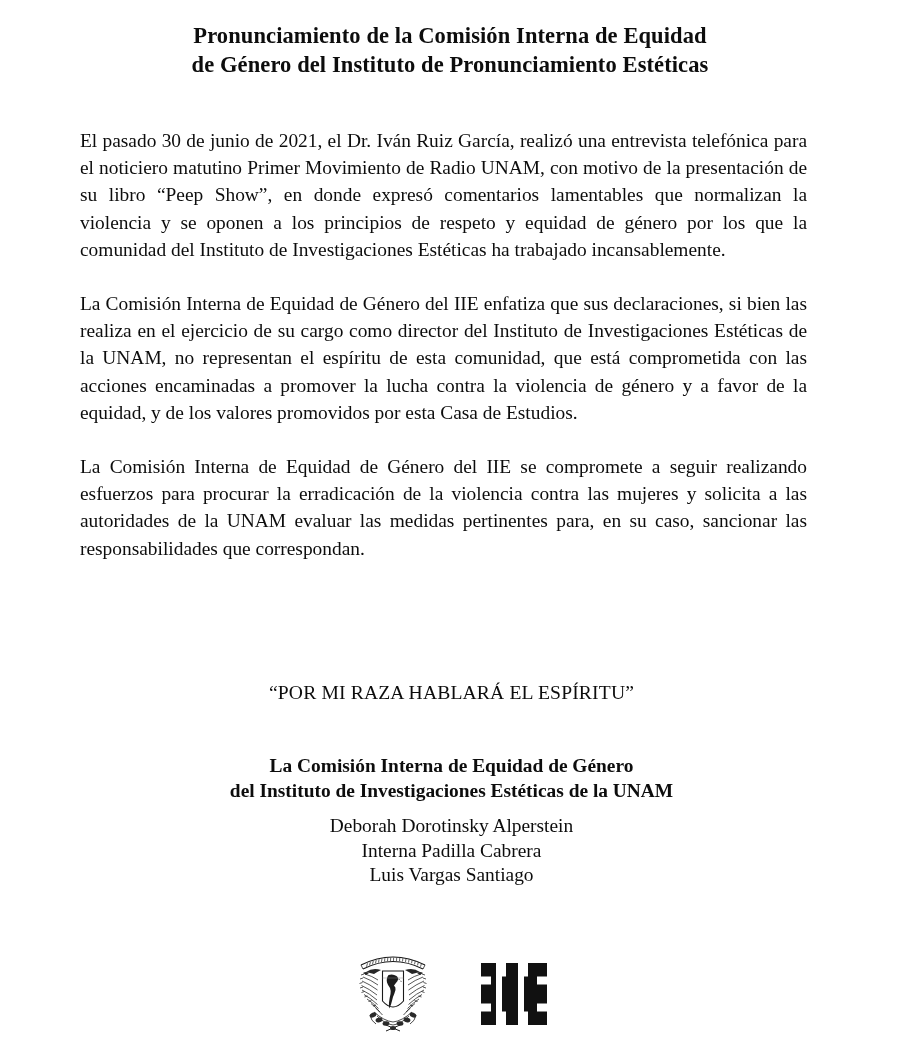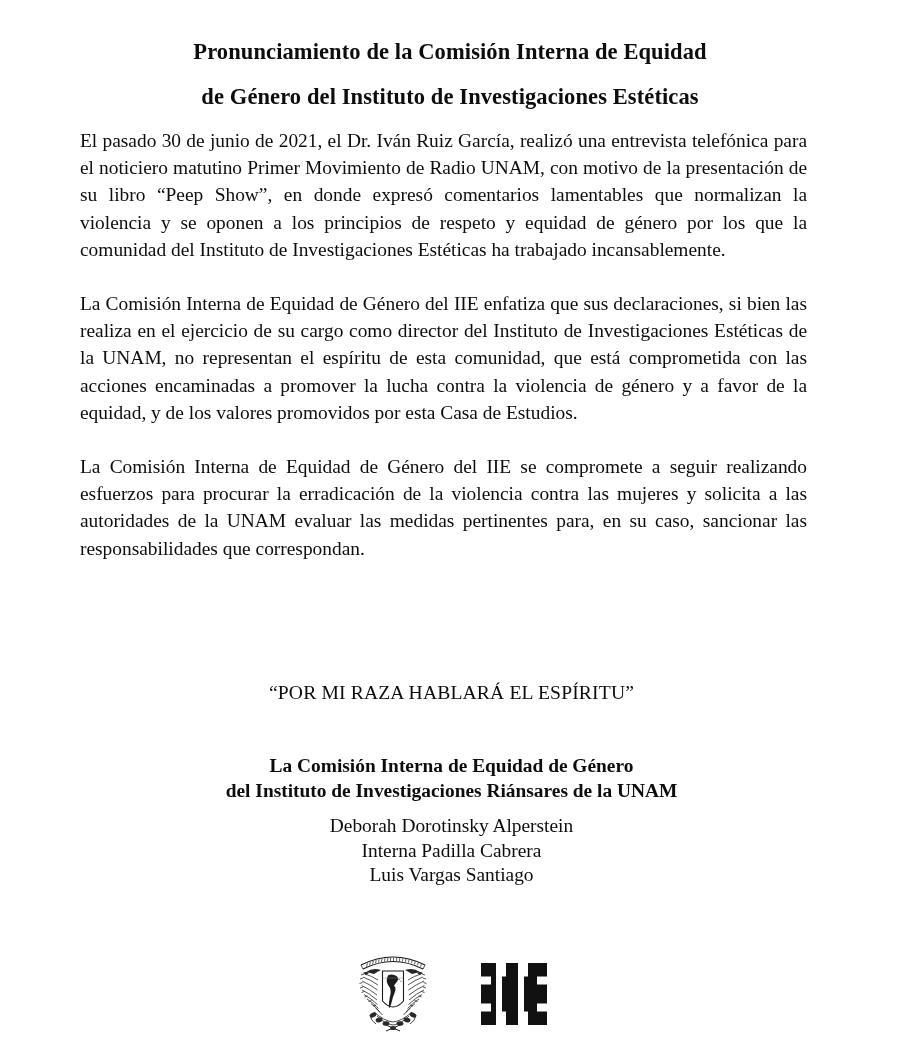--- a/index.html
+++ b/index.html
@@ -30,21 +30,21 @@
     position: absolute;
     top: 6px;
     left: 90px;
     width: 720px;
     text-align: center;
     font-weight: bold;
     font-size: 22.5px;
     line-height: 29px;
     letter-spacing: 0.1px;
   }
-  .doc-title .tline { display: block; white-space: nowrap; margin-top: 16px; }
+  .doc-title .tline { display: block; white-space: nowrap; }
 
   
   .body-block {
     position: absolute;
     top: 127px;
     left: 80px;
     width: 743px;
   }
   .para {
     text-align: justify;
@@ -112,36 +112,36 @@
   .logo-unam { width: 84px; height: 92px; display: block; }
   .logo-iie  { width: 70px; height: 66px; display: block; margin-top: 16px; }
 </style>
 </head>
 <body>
 
 <div class="page">
 
   <h1 class="doc-title">
     <span class="tline">Pronunciamiento de la Comisión Interna de Equidad</span>
-    <span class="tline">de Género del Instituto de Investigaciones Estéticas</span>
+    <span class="tline">de Género del Instituto de Pronunciamiento Estéticas</span>
   </h1>
 
   <div class="body-block">
     <p class="para">El pasado 30 de junio de 2021, el Dr. Iván Ruiz García, realizó una entrevista telefónica para el noticiero matutino Primer Movimiento de Radio UNAM, con motivo de la presentación de su libro “Peep Show”, en donde expresó comentarios lamentables que normalizan la violencia y se oponen a los principios de respeto y equidad de género por los que la comunidad del Instituto de Investigaciones Estéticas ha trabajado incansablemente.</p>
     <p class="para">La Comisión Interna de Equidad de Género del IIE enfatiza que sus declaraciones, si bien las realiza en el ejercicio de su cargo como director del Instituto de Investigaciones Estéticas de la UNAM, no representan el espíritu de esta comunidad, que está comprometida con las acciones encaminadas a promover la lucha contra la violencia de género y a favor de la equidad, y de los valores promovidos por esta Casa de Estudios.</p>
     <p class="para">La Comisión Interna de Equidad de Género del IIE se compromete a seguir realizando esfuerzos para procurar la erradicación de la violencia contra las mujeres y solicita a las autoridades de la UNAM evaluar las medidas pertinentes para, en su caso, sancionar las responsabilidades que correspondan.</p>
   </div>
 
   <div class="motto-block">
     <span class="motto-line">“POR MI RAZA HABLARÁ EL ESPÍRITU”</span>
   </div>
 
   <div class="sign-block">
     <span class="sign-head">La Comisión Interna de Equidad de Género</span>
-    <span class="sign-head">del Instituto de Investigaciones Riánsares de la UNAM</span>
+    <span class="sign-head">del Instituto de Investigaciones Estéticas de la UNAM</span>
     <div class="sign-names">
       <span class="sign-name">Deborah Dorotinsky Alperstein</span>
       <span class="sign-name">Interna Padilla Cabrera</span>
       <span class="sign-name">Luis Vargas Santiago</span>
     </div>
   </div>
 
   <div class="logo-row">
 
     <svg class="logo-unam" viewBox="0 0 168 184" aria-hidden="true">

